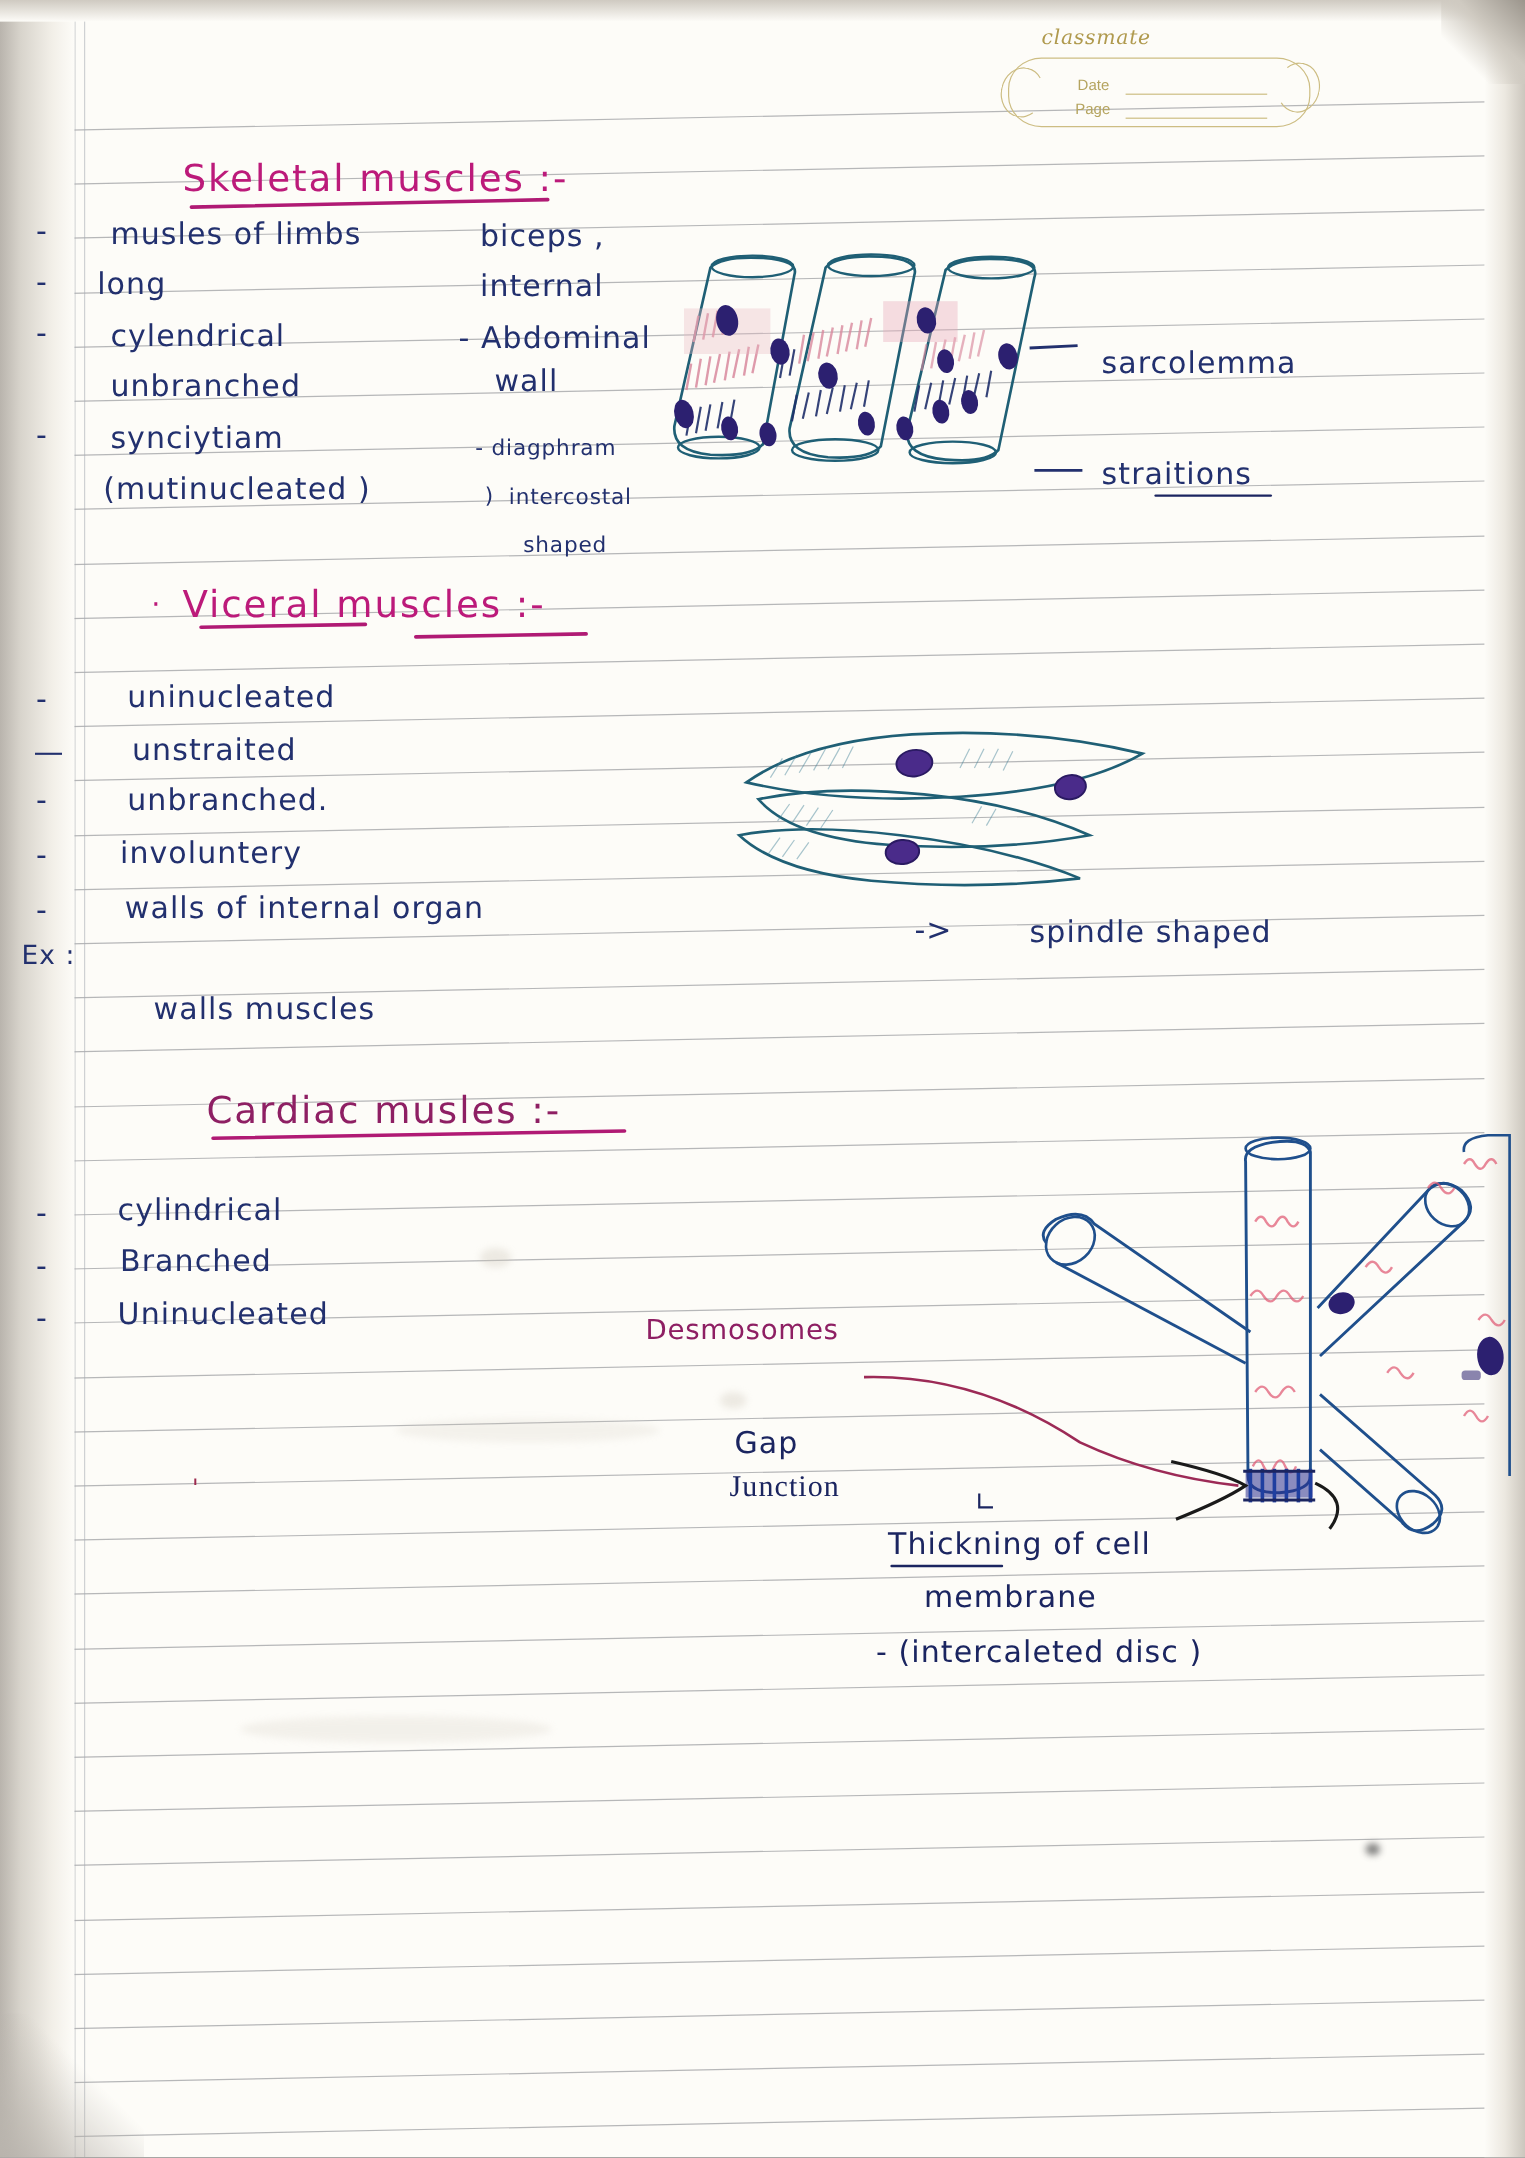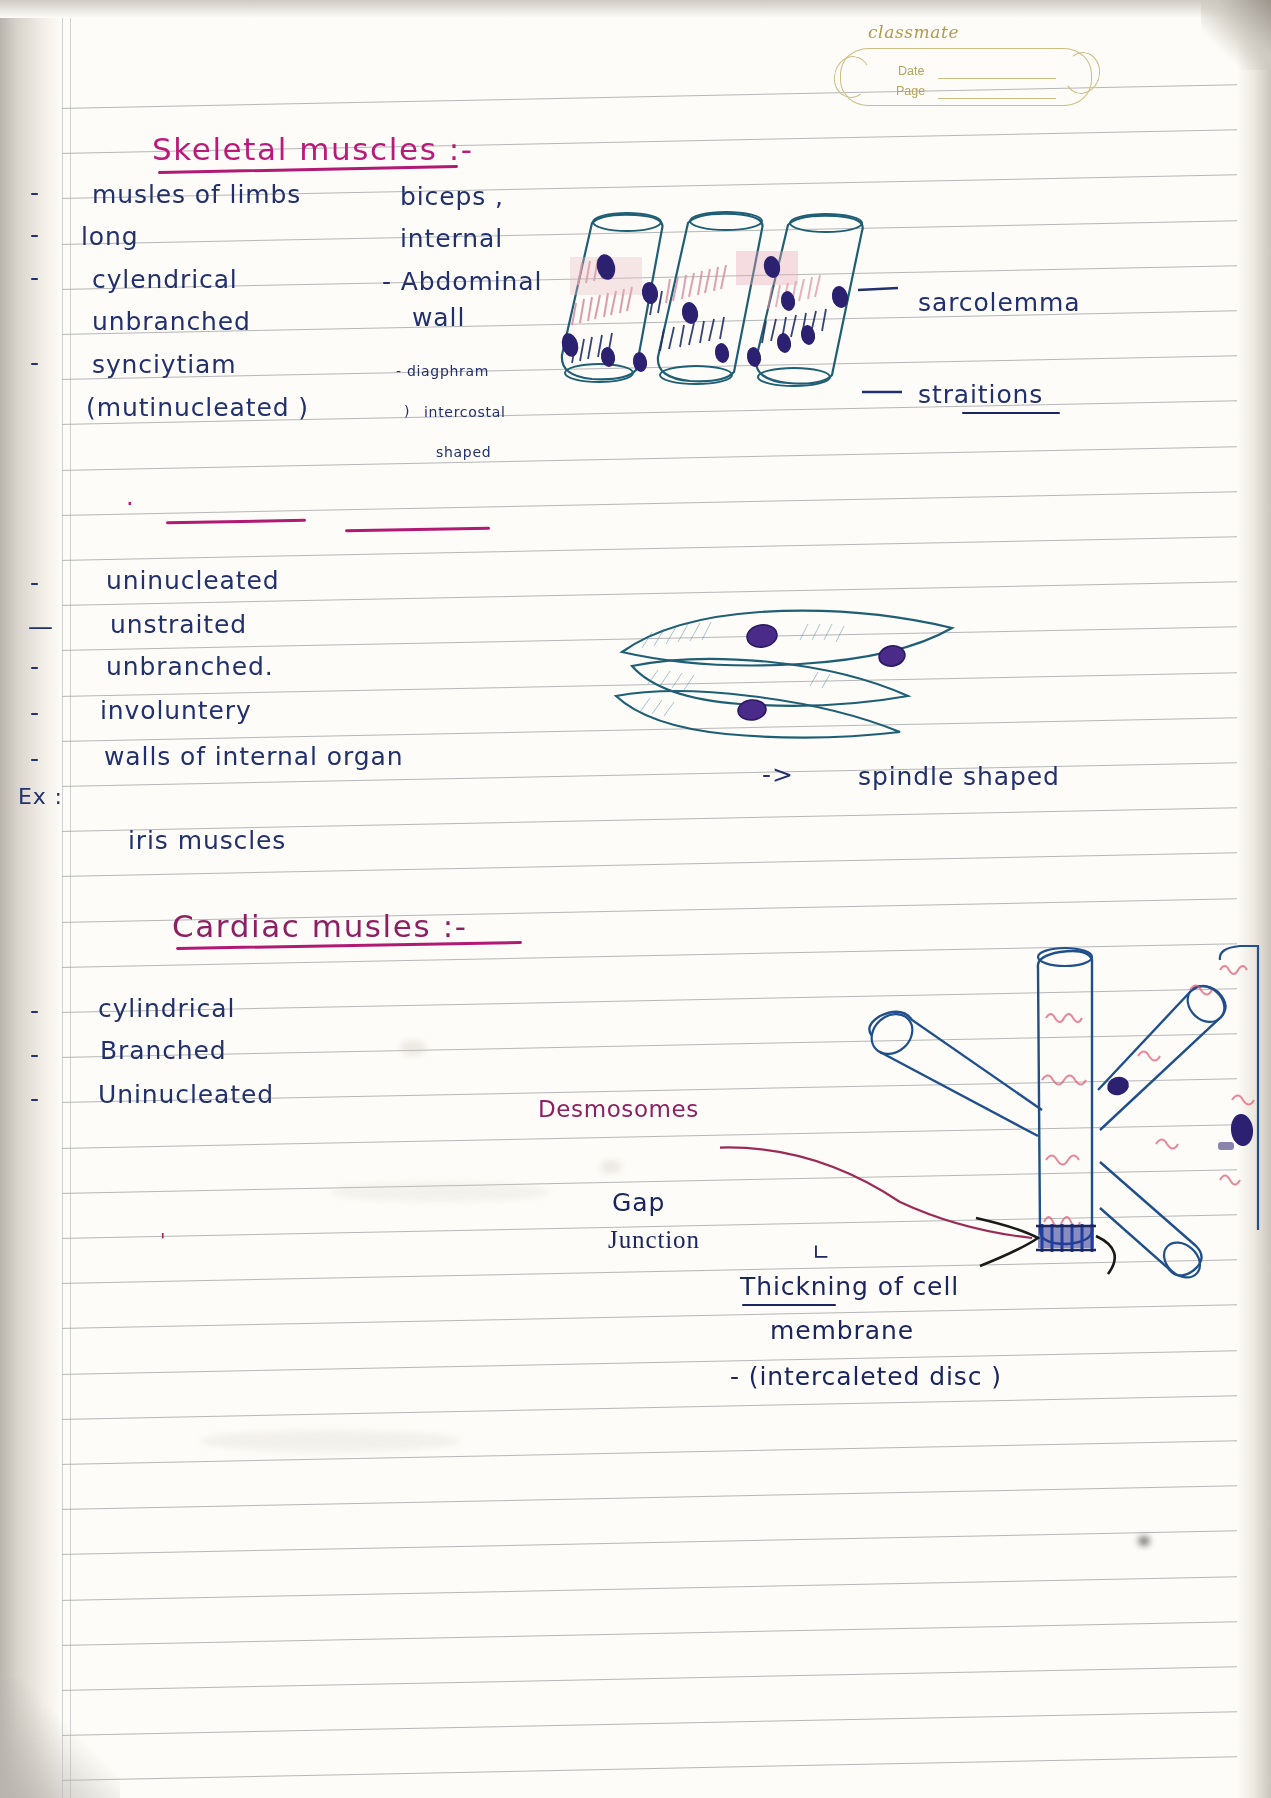--- a/index.html
+++ b/index.html
@@ -129,21 +129,21 @@
     border-radius: 3px;
   }
   .underline-blue {
     position: absolute;
     height: 2.4px;
     background: #1b2560;
     border-radius: 3px;
   }
 
   .body-txt { font-size: 25px; letter-spacing: .9px; }
-  .small-txt{ font-size: 14px; letter-spacing: .7px; }
+  .small-txt{ font-size: 18px; letter-spacing: .7px; }
   .dash { font-size: 25px; }
 
   
   .diagram { position: absolute; }
 
   .smudge {
     position: absolute;
     border-radius: 50%;
     background: #cfc8bb;
     opacity: .35;
@@ -336,37 +336,38 @@
   </svg>
   <div class="hw blue body-txt" style="left:918px; top:288px;">sarcolemma</div>
 
   <svg class="diagram" style="left:860px; top:382px;" width="60" height="20" viewBox="0 0 60 20">
     <path d="M2,10 L42,10" stroke="#22306e" stroke-width="2.4" fill="none"></path>
   </svg>
   <div class="hw blue body-txt" style="left:918px; top:380px;">straitions</div>
   <div class="underline-blue" style="left:962px; top:412px; width:98px;"></div>
 
   <div class="hw magenta" style="left:126px; top:490px; font-size:24px;">·</div>
+  <div class="hw magenta heading" style="left:152px; top:486px;">Viceral muscles :-</div>
   <div class="underline-mag" style="left:166px; top:520px; width:140px; transform:rotate(-1deg);"></div>
   <div class="underline-mag" style="left:345px; top:528px; width:145px; transform:rotate(-1deg);"></div>
 
   <div class="hw blue dash" style="left:30px; top:568px;">-</div>
   <div class="hw blue dash" style="left:28px; top:612px;">—</div>
   <div class="hw blue dash" style="left:30px; top:652px;">-</div>
   <div class="hw blue dash" style="left:30px; top:698px;">-</div>
   <div class="hw blue dash" style="left:30px; top:744px;">-</div>
 
   <div class="hw blue body-txt" style="left:106px; top:566px;">uninucleated</div>
   <div class="hw blue body-txt" style="left:110px; top:610px;">unstraited</div>
   <div class="hw blue body-txt" style="left:106px; top:652px;">unbranched.</div>
   <div class="hw blue body-txt" style="left:100px; top:696px;">involuntery</div>
   <div class="hw blue body-txt" style="left:104px; top:742px;">walls of internal organ</div>
 
   <div class="hw blue body-txt" style="left:18px; top:784px; font-size:22px;">Ex :</div>
-  <div class="hw blue body-txt" style="left:128px; top:826px;">iris muscles</div>
+  <div class="hw blue body-txt" style="left:128px; top:826px;">walls muscles</div>
 
   <div class="hw blue body-txt" style="left:762px; top:760px;">-&gt;</div>
   <div class="hw blue body-txt" style="left:858px; top:762px;">spindle shaped</div>
 
   <svg class="diagram" style="left:600px; top:600px;" width="420" height="160" viewBox="0 0 420 160">
 
     <path d="M22,52 Q70,18 160,12 Q260,6 352,28 Q300,58 200,64 Q100,70 22,52 Z" fill="none" stroke="#1f5f75" stroke-width="2.2"></path>
 
     <path d="M32,66 Q90,54 170,62 Q250,70 308,96 Q230,110 140,104 Q60,98 32,66 Z" fill="none" stroke="#1f5f75" stroke-width="2.2"></path>
 

